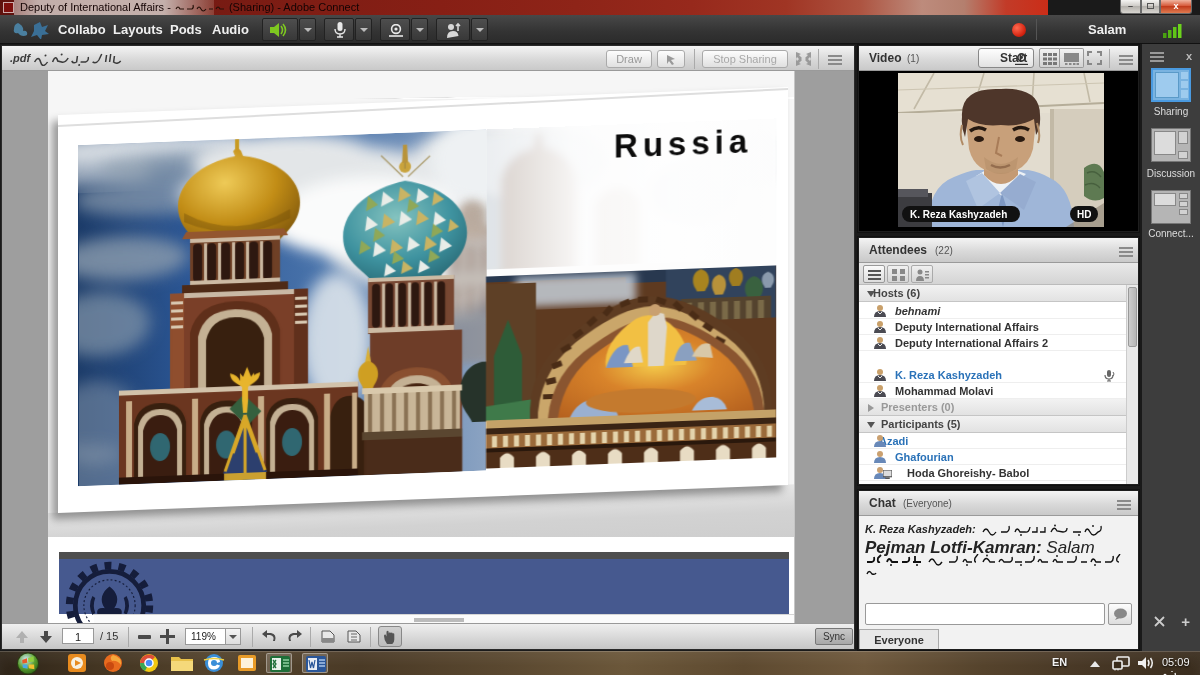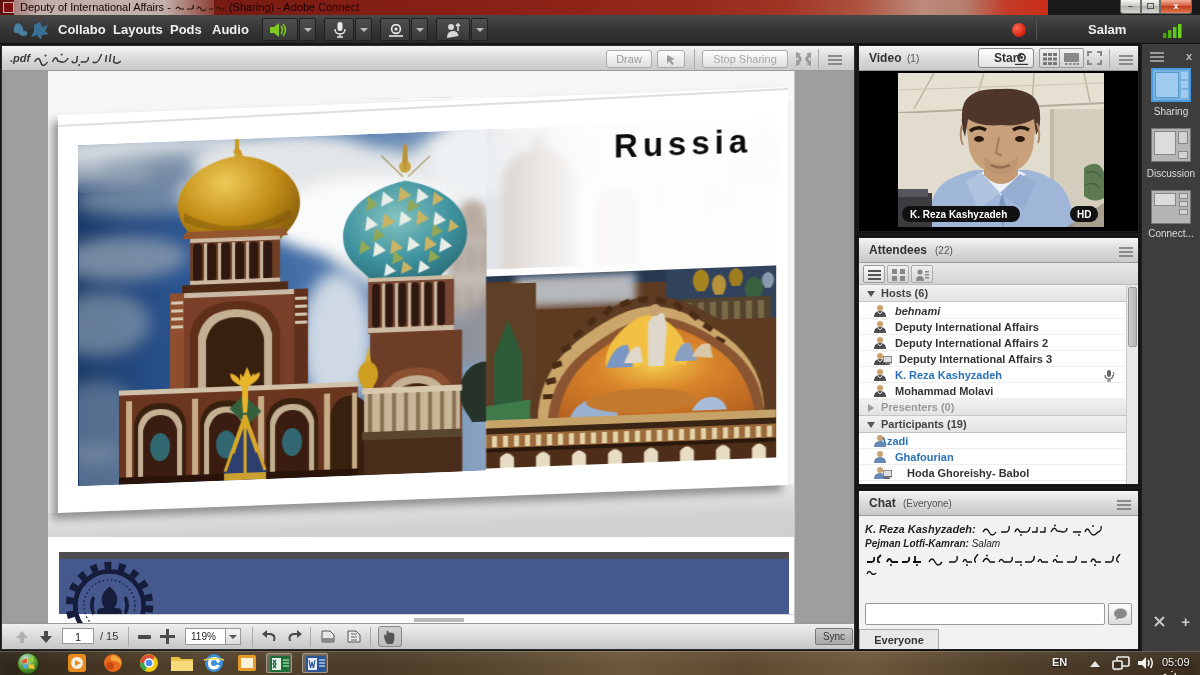--- a/index.html
+++ b/index.html
@@ -652,21 +652,21 @@
         </svg>
   </div>
   <div style="position:absolute;left:813px;top:4px;width:38px;height:17px;background:linear-gradient(#c8c8c8,#a8a8a8);border:1px solid #777;border-radius:2px;font-size:10px;color:#333;text-align:center;line-height:16px">Sync</div>
  </div>
 </div>
 
 <div class="pod" id="videopod">
  <div class="podheader">
       <span class="pname">Video</span>
       <span class="pcount" style="left:48px;top:7px">(1)</span>
-  <div style="position:absolute;left:119px;top:2px;width:56px;height:20px;background:linear-gradient(#fefefe,#e2e2e2);border:1px solid #888;border-radius:3px;font-size:12px;font-weight:bold;color:#333;line-height:19px;padding-left:15px">Start
+  <div style="position:absolute;left:119px;top:2px;width:56px;height:20px;background:linear-gradient(#fefefe,#e2e2e2);border:1px solid #888;border-radius:3px;font-size:12px;font-weight:bold;color:#333;line-height:19px;padding-left:21px">Start
    <svg style="position:absolute;right:5px;top:4px" width="13" height="12" viewBox="0 0 13 12">
           <circle cx="6.5" cy="4.5" r="3.6" fill="none" stroke="#333" stroke-width="1.6"></circle>
           <circle cx="6.5" cy="4.5" r="1.4" fill="#333"></circle>
           <path d="M0 11.5 l13 0" stroke="#333" stroke-width="1.4"></path>
         </svg>
   </div>
   <div style="position:absolute;left:180px;top:2px;width:21px;height:20px;background:linear-gradient(#f2f2f2,#d2d2d2);border:1px solid #999;border-radius:2px 0 0 2px">
    <svg style="position:absolute;left:3px;top:4px" width="14" height="12" viewBox="0 0 14 12">
           <g fill="#777">
             <rect width="4" height="3"></rect>
@@ -784,66 +784,58 @@
             <circle cx="4" cy="3" r="2.5" fill="#888"></circle>
             <path d="M0 12 q0 -5 4 -5 q4 0 4 5z" fill="#888"></path>
             <g fill="#888">
               <rect x="9" y="2" width="4" height="1.5"></rect>
               <rect x="9" y="5" width="4" height="1.5"></rect>
               <rect x="9" y="8" width="4" height="1.5"></rect>
             </g>
           </svg>
         </div>
    </div>
-   <div class="secHead" style="top:22px"><span style="margin-left:22px">Hosts (6)</span><svg style="position:absolute;left:8px;top:6px" width="8" height="6" viewBox="0 0 8 6">
+   <div class="secHead" style="top:22px"><span style="margin-left:14px">Hosts (6)</span><svg style="position:absolute;left:8px;top:6px" width="8" height="6" viewBox="0 0 8 6">
           <path d="M0 0 l8 0 -4 6z" fill="#555"></path>
         </svg></div>
    <div class="attrow" style="top:40px"><svg class="pic" viewBox="0 0 14 14">
           <circle cx="7" cy="4" r="3" fill="#c9a06a"></circle>
           <path d="M1 13 q0 -6 6 -6 q6 0 6 6z" fill="#4a4a52"></path>
           <path d="M5 8 l2 2 2 -2" stroke="#e8e8e8" stroke-width="1" fill="none"></path>
         </svg><span style="margin-left:36px;font-style:italic">behnami</span></div>
    <div class="attrow" style="top:56px"><svg class="pic" viewBox="0 0 14 14">
           <circle cx="7" cy="4" r="3" fill="#c9a06a"></circle>
           <path d="M1 13 q0 -6 6 -6 q6 0 6 6z" fill="#4a4a52"></path>
           <path d="M5 8 l2 2 2 -2" stroke="#e8e8e8" stroke-width="1" fill="none"></path>
         </svg><span style="margin-left:36px">Deputy International Affairs</span></div>
    <div class="attrow" style="top:72px"><svg class="pic" viewBox="0 0 14 14">
           <circle cx="7" cy="4" r="3" fill="#c9a06a"></circle>
           <path d="M1 13 q0 -6 6 -6 q6 0 6 6z" fill="#4a4a52"></path>
           <path d="M5 8 l2 2 2 -2" stroke="#e8e8e8" stroke-width="1" fill="none"></path>
         </svg><span style="margin-left:36px">Deputy International Affairs 2</span></div>
-   <div class="attrow" style="top:88px"><svg class="pic" viewBox="0 0 14 14">
-          <circle cx="7" cy="4" r="3" fill="#c9a06a"></circle>
-          <path d="M1 13 q0 -6 6 -6 q6 0 6 6z" fill="#4a4a52"></path>
-          <path d="M5 8 l2 2 2 -2" stroke="#e8e8e8" stroke-width="1" fill="none"></path>
-        </svg><svg class="pic2" viewBox="0 0 8 8">
-          <rect width="8" height="6" fill="#ddd" stroke="#555" stroke-width="1"></rect>
-          <rect x="2" y="6.5" width="4" height="1.5" fill="#555"></rect>
-        </svg><span style="margin-left:40px">Deputy International Affairs 3</span></div>
    <div class="attrow" style="top:104px;color:#2a72b8"><svg class="pic" viewBox="0 0 14 14">
           <circle cx="7" cy="4" r="3" fill="#c9a06a"></circle>
           <path d="M1 13 q0 -6 6 -6 q6 0 6 6z" fill="#4a4a52"></path>
           <path d="M5 8 l2 2 2 -2" stroke="#e8e8e8" stroke-width="1" fill="none"></path>
         </svg><span style="margin-left:36px">K. Reza Kashyzadeh</span>
     <svg style="position:absolute;right:12px;top:2px" width="13" height="13" viewBox="0 0 13 13">
           <rect x="4" y="1" width="4" height="7" rx="2" fill="#666"></rect>
           <path d="M2 6 q0 4 4 4 q4 0 4 -4 M6 10 l0 2 M4 12 l4 0" stroke="#666" stroke-width="1.2" fill="none"></path>
           <path d="M10 3 q2 2 0 4" stroke="#666" fill="none"></path>
         </svg>
    </div>
    <div class="attrow" style="top:120px"><svg class="pic" viewBox="0 0 14 14">
           <circle cx="7" cy="4" r="3" fill="#c9a06a"></circle>
           <path d="M1 13 q0 -6 6 -6 q6 0 6 6z" fill="#4a4a52"></path>
           <path d="M5 8 l2 2 2 -2" stroke="#e8e8e8" stroke-width="1" fill="none"></path>
         </svg><span style="margin-left:36px">Mohammad Molavi</span></div>
    <div class="secHead" style="top:136px;color:#999"><span style="margin-left:22px">Presenters (0)</span><svg style="position:absolute;left:9px;top:5px" width="6" height="8" viewBox="0 0 6 8">
           <path d="M0 0 l6 4 -6 4z" fill="#999"></path>
         </svg></div>
-   <div class="secHead" style="top:153px"><span style="margin-left:22px">Participants (19)</span><svg style="position:absolute;left:8px;top:6px" width="8" height="6" viewBox="0 0 8 6">
+   <div class="secHead" style="top:153px"><span style="margin-left:22px">Participants (5)</span><svg style="position:absolute;left:8px;top:6px" width="8" height="6" viewBox="0 0 8 6">
           <path d="M0 0 l8 0 -4 6z" fill="#555"></path>
         </svg></div>
    <div class="attrow" style="top:170px;color:#2a72b8"><svg class="pic" viewBox="0 0 14 14">
           <circle cx="7" cy="4" r="3" fill="#caa070"></circle>
           <path d="M1 13 q0 -6 6 -6 q6 0 6 6z" fill="#6888b8"></path>
         </svg><span style="margin-left:20px">Azadi</span></div>
    <div class="attrow" style="top:186px;color:#2a72b8"><svg class="pic" viewBox="0 0 14 14">
           <circle cx="7" cy="4" r="3" fill="#caa070"></circle>
           <path d="M1 13 q0 -6 6 -6 q6 0 6 6z" fill="#6888b8"></path>
         </svg><span style="margin-left:36px">Ghafourian</span></div>
@@ -879,21 +871,21 @@
           <path d="M34 8 q2 -6 5 0 l5 0 q4 1 5 -5"></path>
           <circle cx="40" cy="11" r=".9" fill="#111" stroke="none"></circle>
           <path d="M56 3 l0 5 -5 0 m8 0 l5 0 0 -5"></path>
           <path d="M70 8 q3 -7 6 -1 l6 1 q4 0 4 -4"></path>
           <circle cx="74" cy="1.5" r=".9" fill="#111" stroke="none"></circle>
           <path d="M92 8 l8 0 m4 0 q2 -6 5 0 t8 0 q4 -1 3 -6"></path>
           <circle cx="98" cy="11" r=".9" fill="#111" stroke="none"></circle>
           <circle cx="112" cy="2" r=".9" fill="#111" stroke="none"></circle>
         </g>
       </svg>
-   <div style="position:absolute;left:6px;top:22px;font-size:10px;font-weight:bold;font-style:italic;color:#222">Pejman Lotfi-Kamran: <span style="font-weight:normal;font-style:italic">Salam</span></div>
+   <div style="position:absolute;left:6px;top:22px;font-size:17px;font-weight:bold;font-style:italic;color:#222">Pejman Lotfi-Kamran: <span style="font-weight:normal;font-style:italic">Salam</span></div>
    <div style="position:absolute;left:6px;top:40px;font-size:11px;font-weight:bold;color:#222"></div>
    <svg style="position:absolute;left:6px;top:38px" width="262" height="12" viewBox="0 0 262 12">
         <g stroke="#111" stroke-width="1.4" fill="none">
           <path d="M2 8 l5 0 q3 -1 2 -5 m6 5 q-3 1 -2 -4 l3 -3" stroke-width="1.8"></path>
           <path d="M22 8 q2 -6 5 0 l6 0 m4 0 l5 0 q3 -1 2 -5" stroke-width="1.8"></path>
           <circle cx="26" cy="11" r="1" fill="#111" stroke="none"></circle>
           <path d="M48 8 l8 0 m-6 -6 l0 6" stroke-width="1.8"></path>
           <circle cx="52" cy="11" r="1" fill="#111" stroke="none"></circle>
           <path d="M64 8 q3 -6 6 0 t7 0 M84 8 l6 0 q3 -2 2 -6"></path>
           <path d="M98 8 q2 -5 4 0 l5 0 m4 0 q-2 0 -1 -4 l3 -4"></path>

